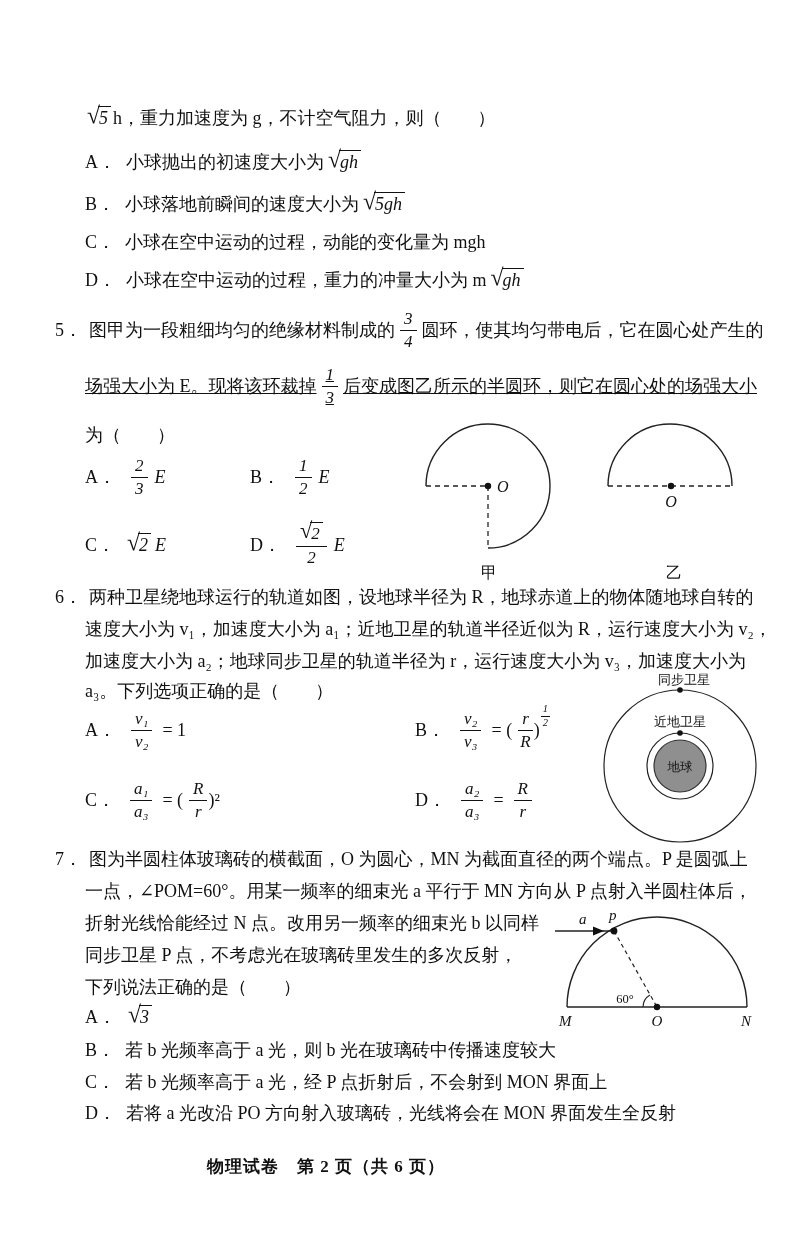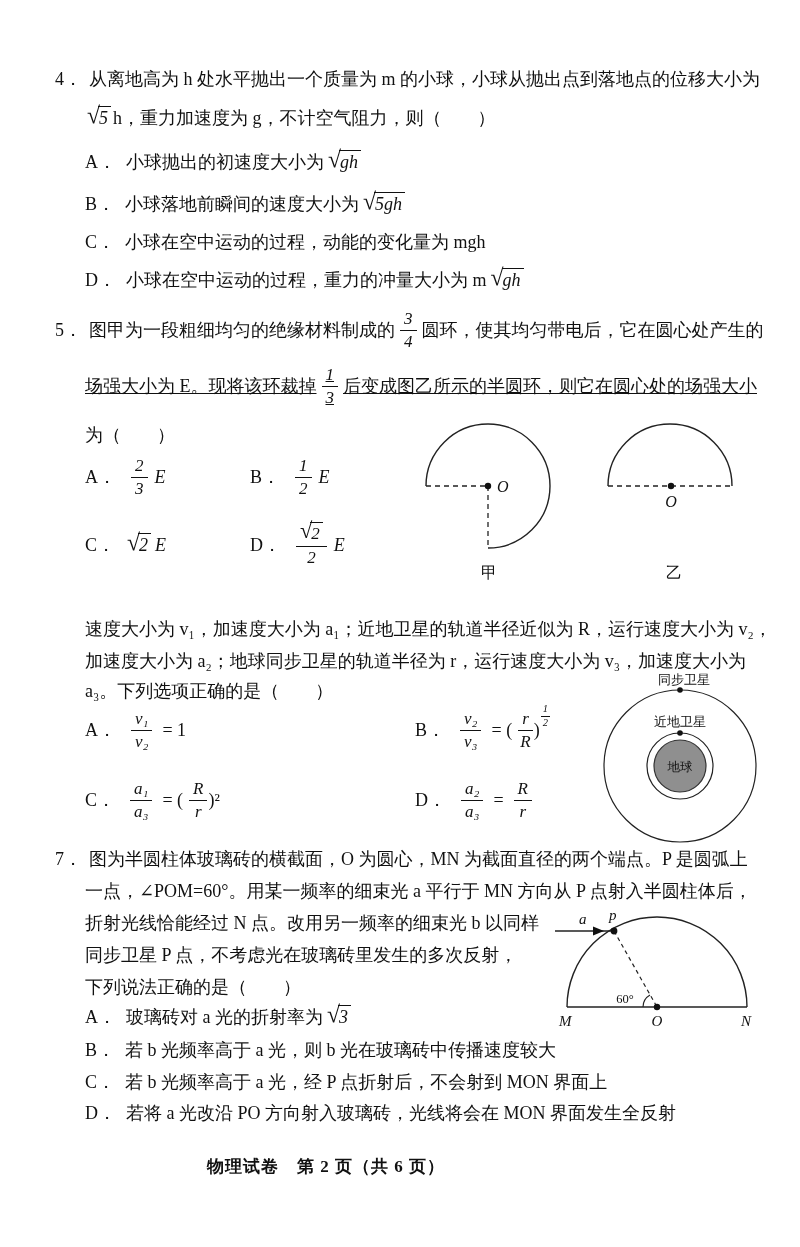--- a/index.html
+++ b/index.html
@@ -42,23 +42,20 @@
 
   svg { position:absolute; overflow:visible; }
   svg text { font-family:"Liberation Serif","DejaVu Serif","DejaVu Sans",serif; fill:#111; }
   .ital { font-style:italic; }
 </style>
 </head>
 <body>
 
 <div class="page">
 
-  <div class="line" style="left:55px; top:66px;">
-    <span class="qnum">4．</span><span>从离地高为 h 处水平抛出一个质量为 m 的小球，小球从抛出点到落地点的位移大小为</span>
-  </div>
   <div class="row" style="left:85px; top:100px; height:36px;">
     <span class="sqrt">
         <span class="rd">5</span>
       </span>
       <span>h，重力加速度为 g，不计空气阻力，则（　　）</span>
   </div>
   <div class="row" style="left:85px; top:142px; height:40px;">
     <span class="optlabel">A．</span>
       <span class="pre">小球抛出的初速度大小为</span>
       <span class="sqrt">
@@ -147,20 +144,23 @@
   </svg>
 
   <svg style="left:600px; top:406px;" width="145" height="178" viewBox="0 0 145 178">
     <path d="M 8 80 A 62 62 0 0 1 132 80" fill="none" stroke="#222" stroke-width="1.4"></path>
     <line x1="8" y1="80" x2="132" y2="80" stroke="#222" stroke-width="1.3" stroke-dasharray="5 4"></line>
     <circle cx="71" cy="80" r="3.2" fill="#111"></circle>
     <text x="71" y="101" font-size="16" class="ital" text-anchor="middle">O</text>
     <text x="66" y="172" font-size="16">乙</text>
   </svg>
 
+  <div class="line" style="left:55px; top:584px;">
+    <span class="qnum">6．</span><span>两种卫星绕地球运行的轨道如图，设地球半径为 R，地球赤道上的物体随地球自转的</span>
+  </div>
   <div class="line" style="left:85px; top:616px;">
     <span>速度大小为 v₁，加速度大小为 a₁；近地卫星的轨道半径近似为 R，运行速度大小为 v₂，</span>
   </div>
   <div class="line" style="left:85px; top:648px;">
     <span>加速度大小为 a₂；地球同步卫星的轨道半径为 r，运行速度大小为 v₃，加速度大小为</span>
   </div>
   <div class="line" style="left:85px; top:678px;">
     <span>a₃。下列选项正确的是（　　）</span>
   </div>
   <div class="row" style="left:85px; top:702px; height:56px;">
@@ -235,21 +235,20 @@
     <span>折射光线恰能经过 N 点。改用另一频率的细束光 b 以同样</span>
   </div>
   <div class="line" style="left:85px; top:942px;">
     <span>同步卫星 P 点，不考虑光在玻璃砖里发生的多次反射，</span>
   </div>
   <div class="line" style="left:85px; top:974px;">
     <span>下列说法正确的是（　　）</span>
   </div>
   <div class="row" style="left:85px; top:1000px; height:34px;">
     <span class="optlabel">A．</span>
-      <span class="pre">玻璃砖对 a 光的折射率为</span>
       <span class="sqrt">
         <span class="rd">3</span>
       </span>
   </div>
   <div class="line" style="left:85px; top:1037px;">
     <span class="optlabel">B．</span><span>若 b 光频率高于 a 光，则 b 光在玻璃砖中传播速度较大</span>
   </div>
   <div class="line" style="left:85px; top:1069px;">
     <span class="optlabel">C．</span><span>若 b 光频率高于 a 光，经 P 点折射后，不会射到 MON 界面上</span>
   </div>

